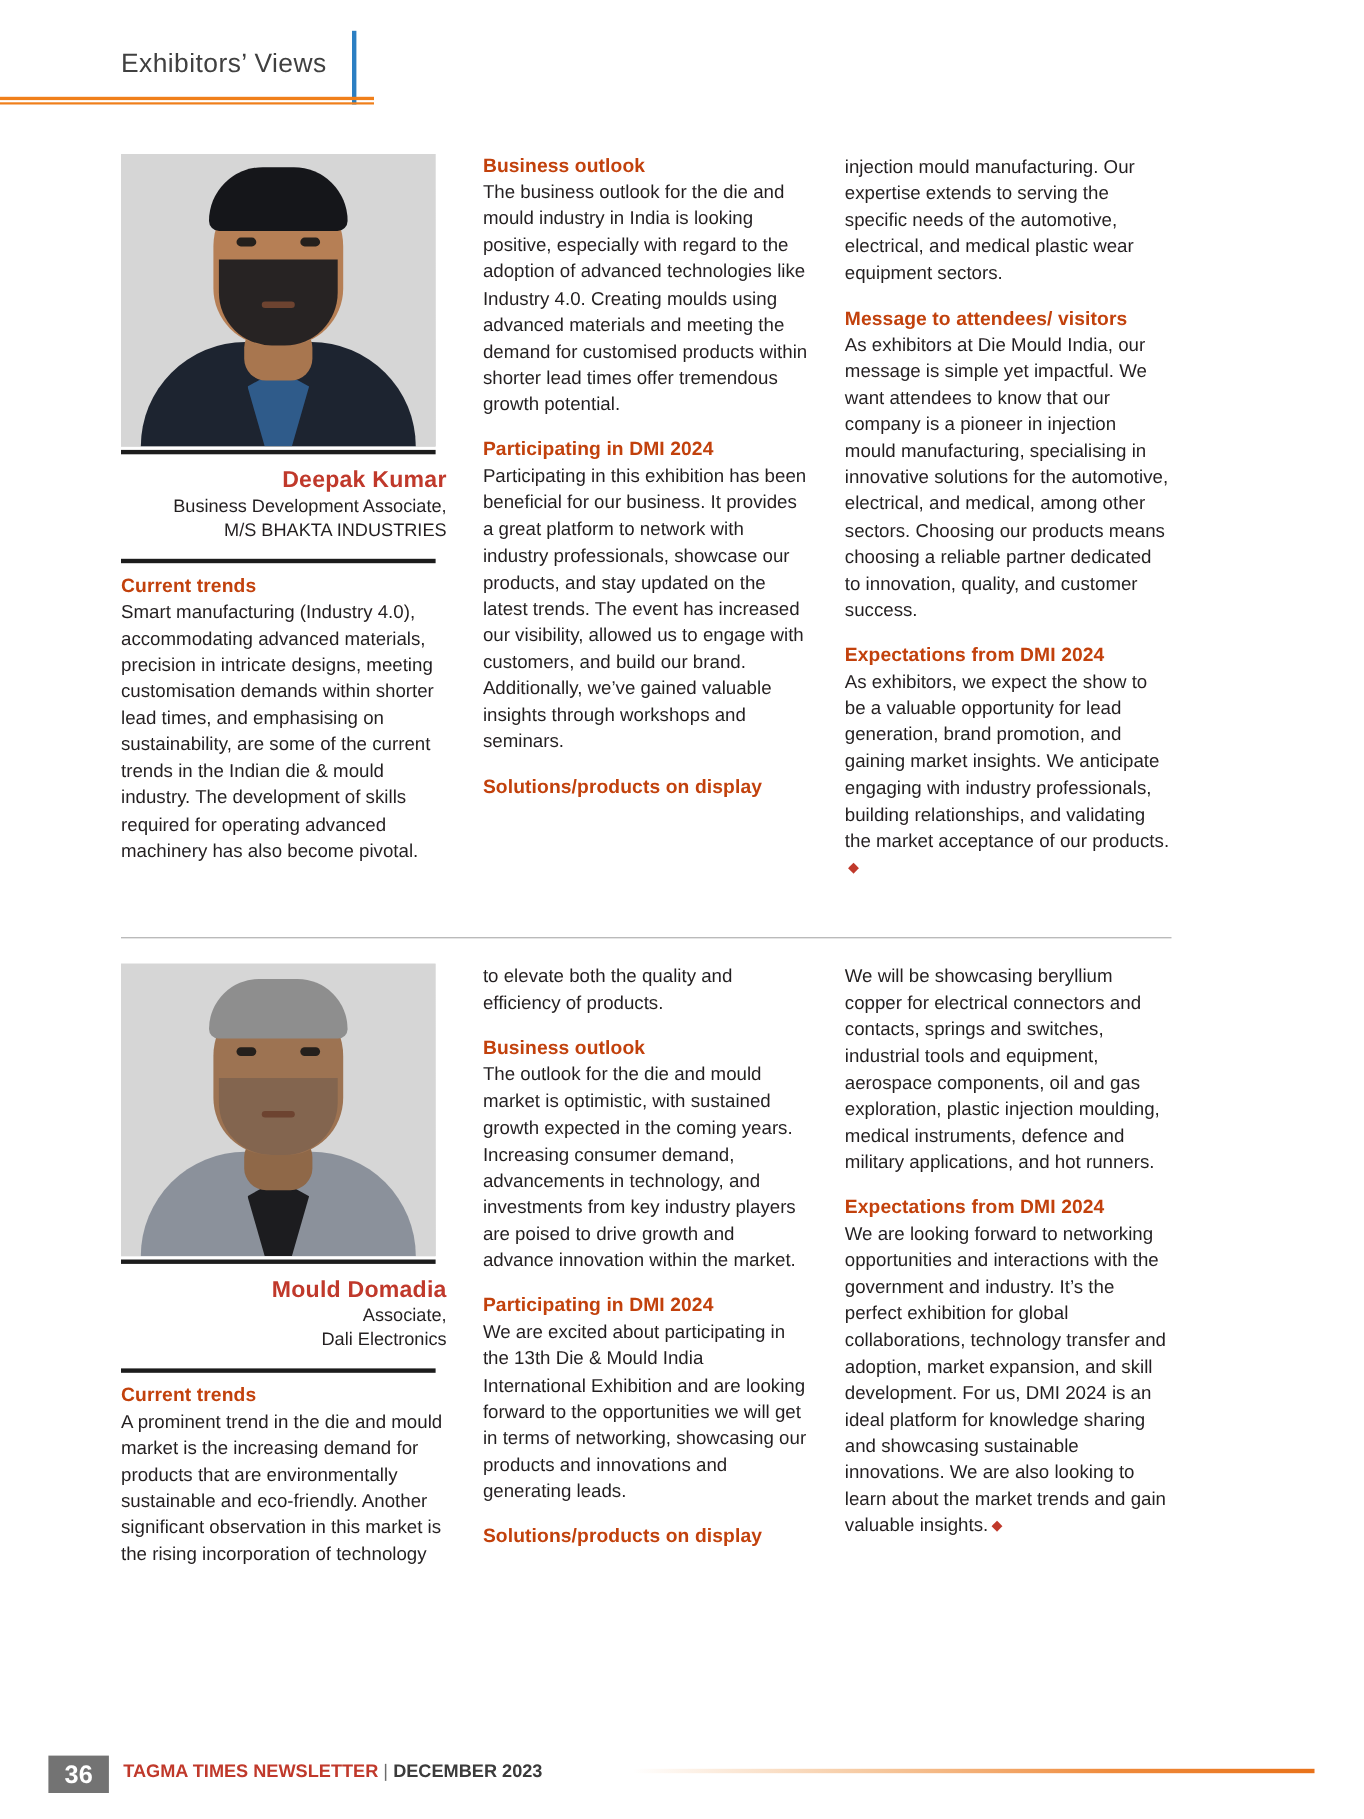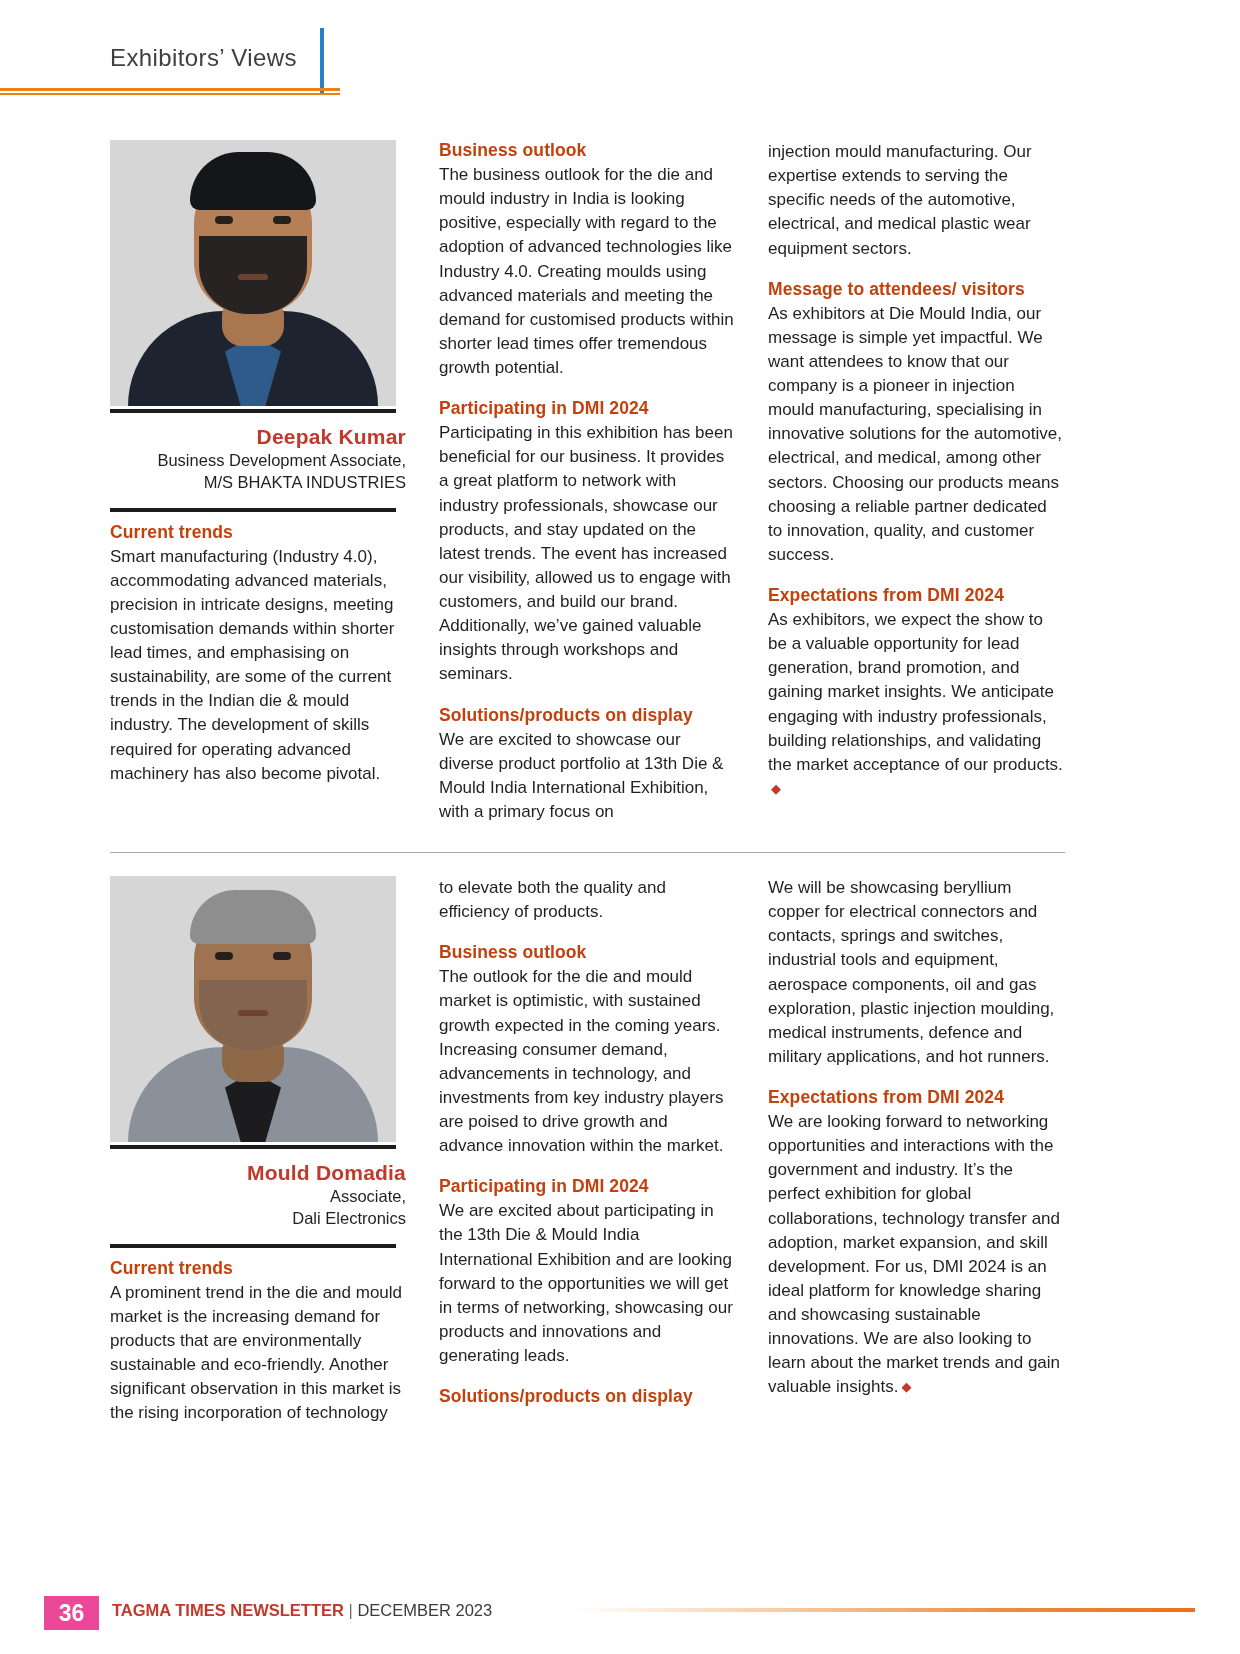--- a/index.html
+++ b/index.html
@@ -258,42 +258,42 @@
     bottom: 0;
     width: 1240px;
     height: 66px;
   }
   .footer-pagebox {
     position: absolute;
     left: 44px;
     top: 8px;
     width: 55px;
     height: 34px;
-    background: #ec4899;
+    background: #737373;
     color: #ffffff;
     font-size: 23px;
     font-weight: bold;
     display: flex;
     align-items: center;
     justify-content: center;
   }
   .footer-text {
     position: absolute;
     left: 112px;
     top: 13px;
     font-size: 16.5px;
     color: #231f20;
   }
   .footer-text .bold {
     font-weight: bold;
     color: #c0392b;
     margin-top: 21px;
   }
   .footer-text .sep { color: #6b6b6b; }
-  .footer-text .date { color: #3b3b3b; }
+  .footer-text .date { color: #3b3b3b; font-weight: bold; }
   .footer-gradient {
     position: absolute;
     left: 575px;
     top: 20px;
     width: 620px;
     height: 4px;
     background: linear-gradient(90deg, #ffffff 0%, #f6c9a0 35%, #ef8b3c 70%, #e8721a 100%);
   }
 </style>
 </head>
@@ -342,21 +342,20 @@
       <div class="block">
         <h3 class="sec tight">Business outlook</h3>
         <p class="body last">The business outlook for the die and mould industry in India is looking positive, especially with regard to the adoption of advanced technologies like Industry 4.0. Creating moulds using advanced materials and meeting the demand for customised products within shorter lead times offer tremendous growth potential.</p>
       </div>
       <div class="block">
         <h3 class="sec">Participating in DMI 2024</h3>
         <p class="body last">Participating in this exhibition has been beneficial for our business. It provides a great platform to network with industry professionals, showcase our products, and stay updated on the latest trends. The event has increased our visibility, allowed us to engage with customers, and build our brand. Additionally, we’ve gained valuable insights through workshops and seminars.</p>
       </div>
       <div class="block">
         <h3 class="sec">Solutions/products on display</h3>
-        <p class="body last">We are excited to showcase our diverse product portfolio at 13th Die &amp; Mould India International Exhibition, with a primary focus on</p>
       </div>
     </div>
 
     <div class="col">
       <div class="block">
         <p class="body last">injection mould manufacturing. Our expertise extends to serving the specific needs of the automotive, electrical, and medical plastic wear equipment sectors.</p>
       </div>
       <div class="block">
         <h3 class="sec">Message to attendees/ visitors</h3>
         <p class="body last">As exhibitors at Die Mould India, our message is simple yet impactful. We want attendees to know that our company is a pioneer in injection mould manufacturing, specialising in innovative solutions for the automotive, electrical, and medical, among other sectors. Choosing our products means choosing a reliable partner dedicated to innovation, quality, and customer success.</p>

